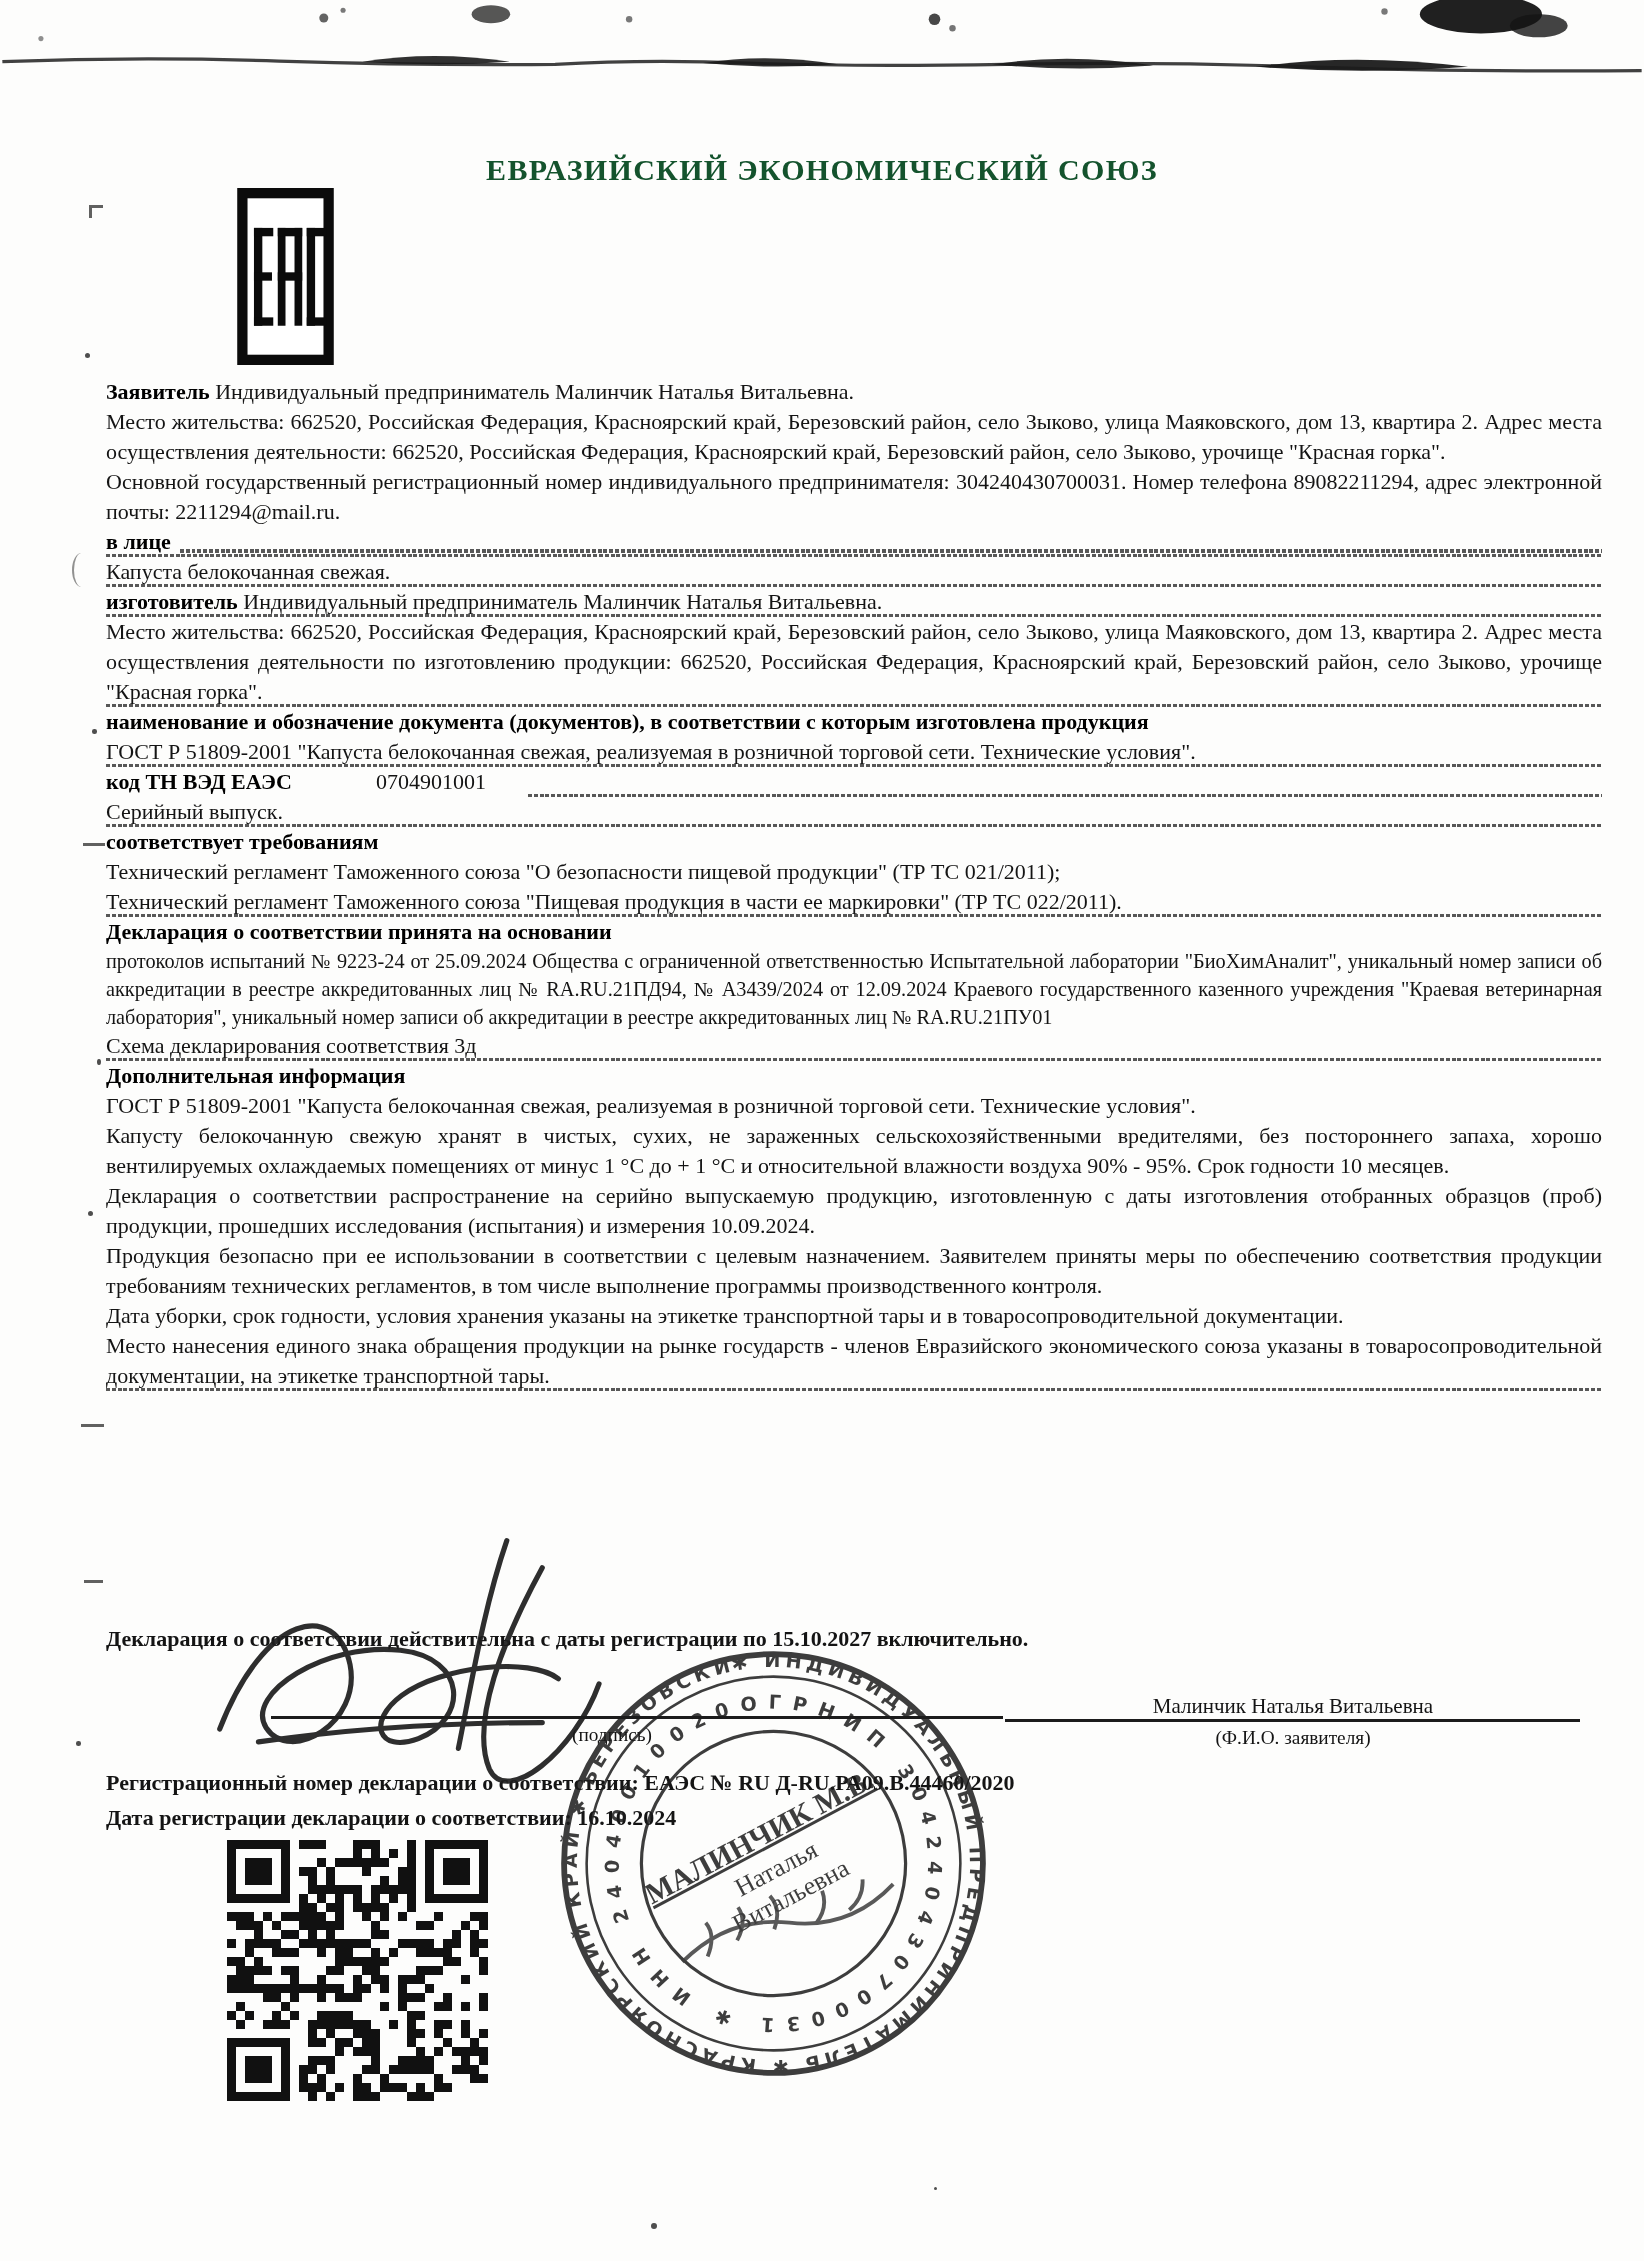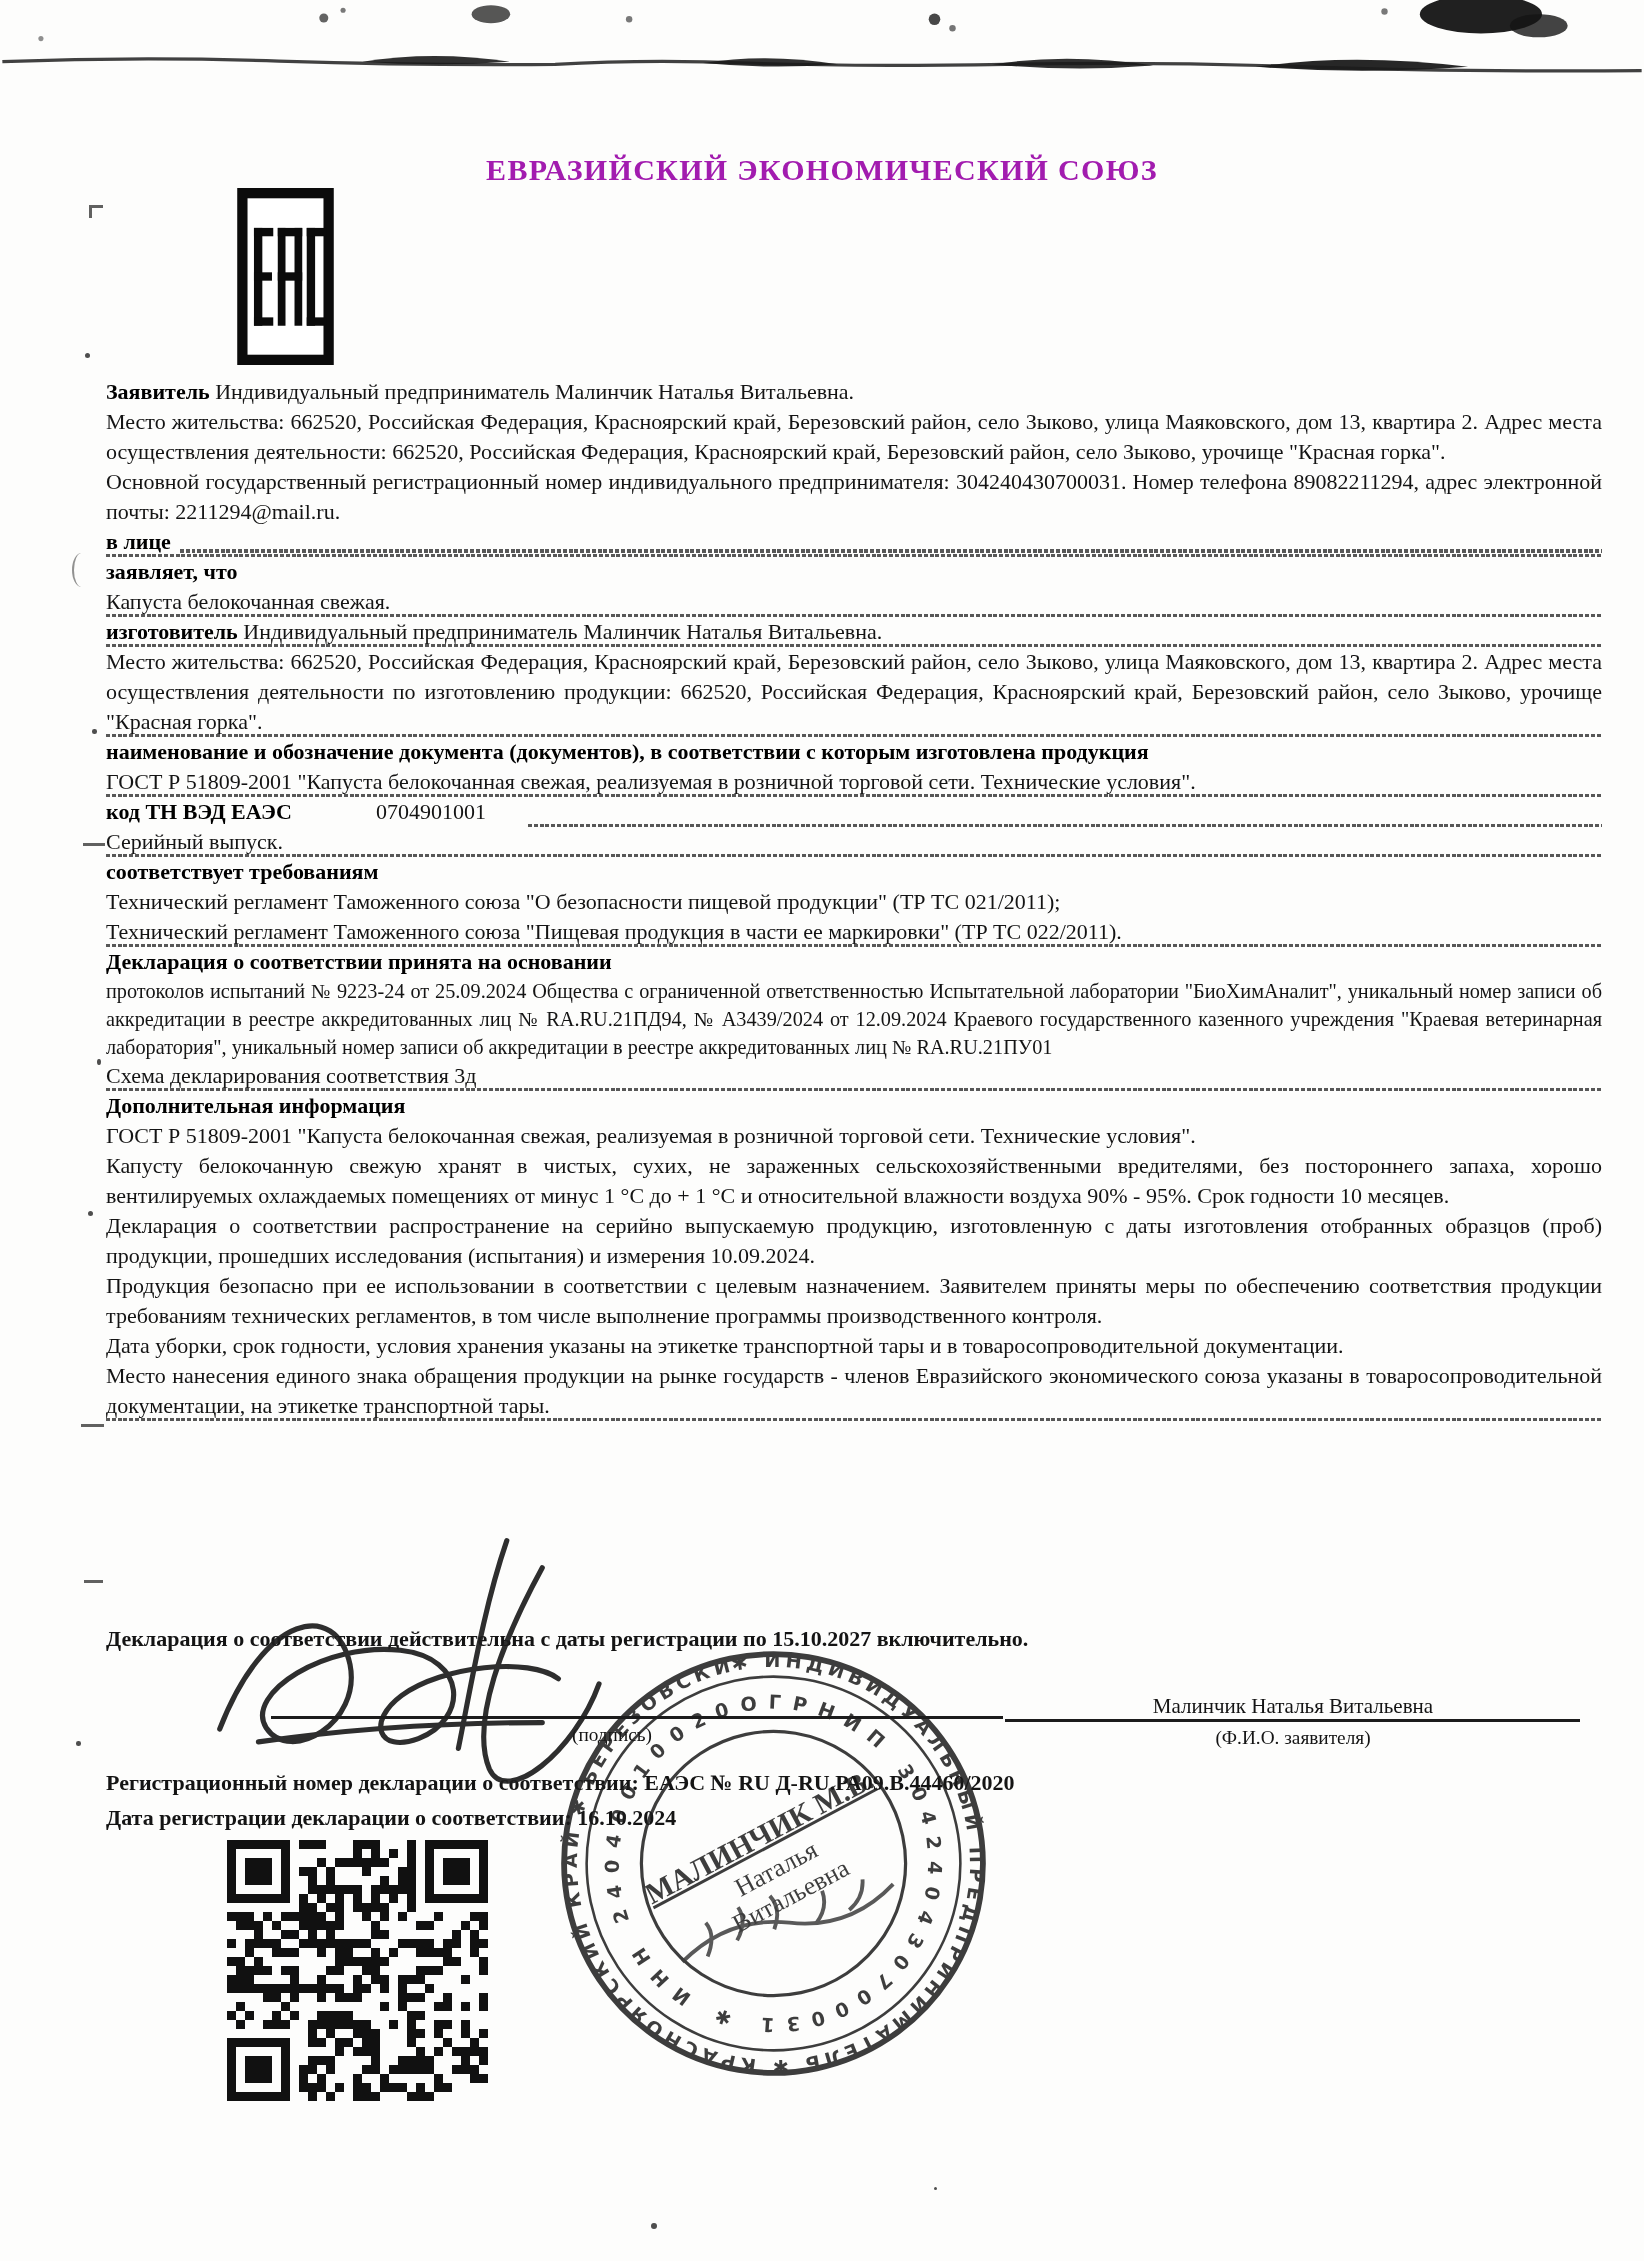--- a/index.html
+++ b/index.html
@@ -11,21 +11,21 @@
     color:#141414;
   }
   
   .top-artifacts{position:absolute;left:0;top:0;width:1644px;height:90px;}
   .mark{position:absolute;background:#2c2c2c;opacity:.75;}
   .mark.curl{background:none;border-left:2.6px solid #4a4a4a;border-radius:50% 0 0 50%;opacity:.6;}
   .dot{position:absolute;background:#222;border-radius:50%;opacity:.8;}
   
   .eac-logo{position:absolute;left:237px;top:188px;}
   .title-block{position:absolute;left:0;top:150px;width:1644px;text-align:center;}
-  .title-line{font-size:30px;font-weight:bold;letter-spacing:1.3px;line-height:40px;color:#a21caf;}
+  .title-line{font-size:30px;font-weight:bold;letter-spacing:1.3px;line-height:40px;color:#14532d;}
   
   .content{position:absolute;left:106px;top:377px;width:1496px;font-size:22px;line-height:30px;}
   .content p{margin:0;text-align:justify;text-align-last:left;}
   .content .nojust{text-align:left;}
   b,.lead{font-weight:bold;color:#000000;}
   .dotrule{height:3.2px;margin:-3.2px 0 0 0;opacity:.8;
     background-image:repeating-linear-gradient(90deg,#2e2e2e 0 3.9px,transparent 3.9px 5.8px);}
   .dotrule.partial{margin-left:422px;}
   .flexrow{display:flex;}
   .fill-dots{flex:1;height:3.2px;margin:auto 0 4.5px 9px;opacity:.8;
@@ -113,21 +113,20 @@
     <p><b>Заявитель</b> <span>Индивидуальный предприниматель Малинчик Наталья Витальевна.</span></p>
     <p>Место жительства: 662520, Российская Федерация, Красноярский край, Березовский район, село Зыково, улица Маяковского, дом 13, квартира 2. Адрес места осуществления деятельности: 662520, Российская Федерация, Красноярский край, Березовский район, село Зыково, урочище "Красная горка".</p>
     <p>Основной государственный регистрационный номер индивидуального предпринимателя: 304240430700031. Номер телефона 89082211294,  адрес электронной почты: 2211294@mail.ru.</p>
 
     <div class="flexrow">
       <b>в лице</b>
       <span class="fill-dots"></span>
     </div>
     <div class="dotrule"></div>
 
-    <p class="nojust"><b>заявляет, что</b></p>
     <p class="nojust">Капуста белокочанная свежая.</p>
     <div class="dotrule"></div>
 
     <p><b>изготовитель</b> <span>Индивидуальный предприниматель Малинчик Наталья Витальевна.</span></p>
     <div class="dotrule"></div>
     <p>Место жительства: 662520,  Российская Федерация, Красноярский край, Березовский район, село Зыково, улица Маяковского, дом 13, квартира 2.  Адрес места осуществления деятельности по изготовлению продукции: 662520, Российская Федерация, Красноярский край, Березовский район, село Зыково, урочище "Красная горка".</p>
     <div class="dotrule"></div>
 
     <p><b>наименование и обозначение документа (документов), в соответствии с которым изготовлена продукция</b></p>
     <p>ГОСТ Р 51809-2001 "Капуста белокочанная свежая, реализуемая в розничной торговой сети.  Технические условия".</p>

